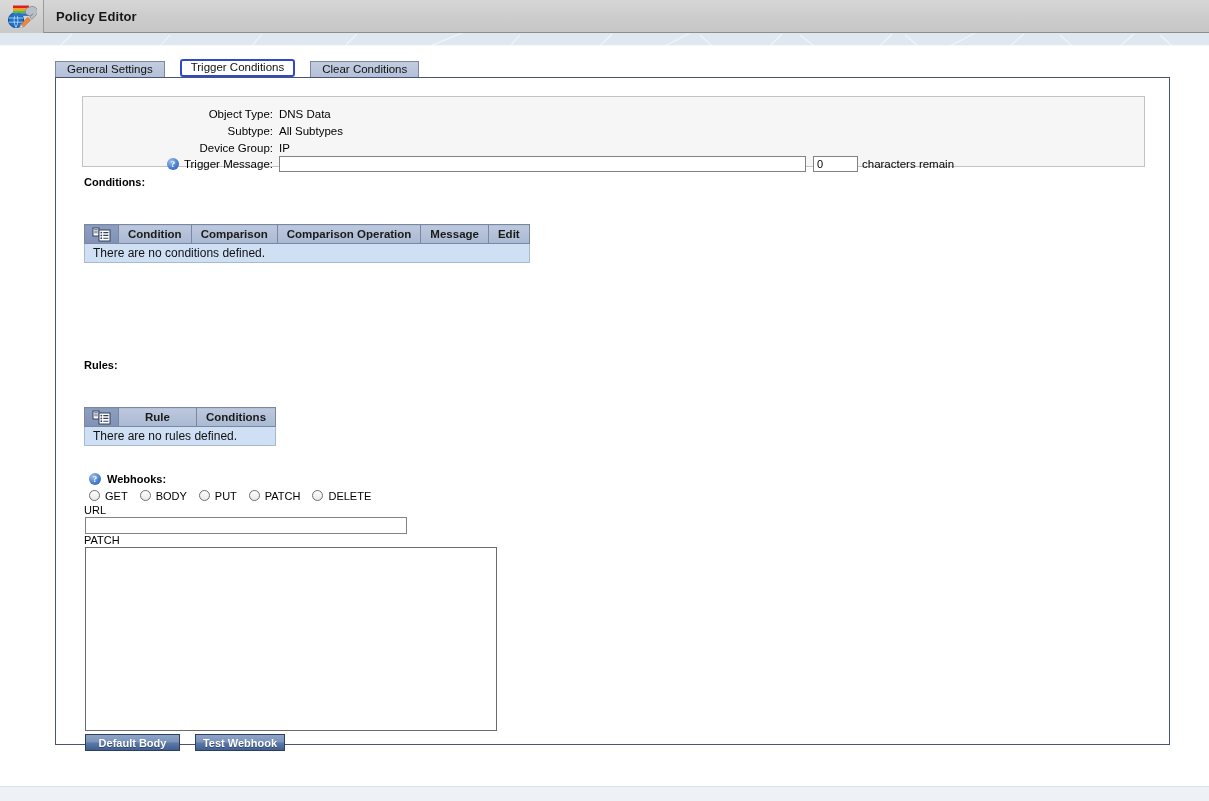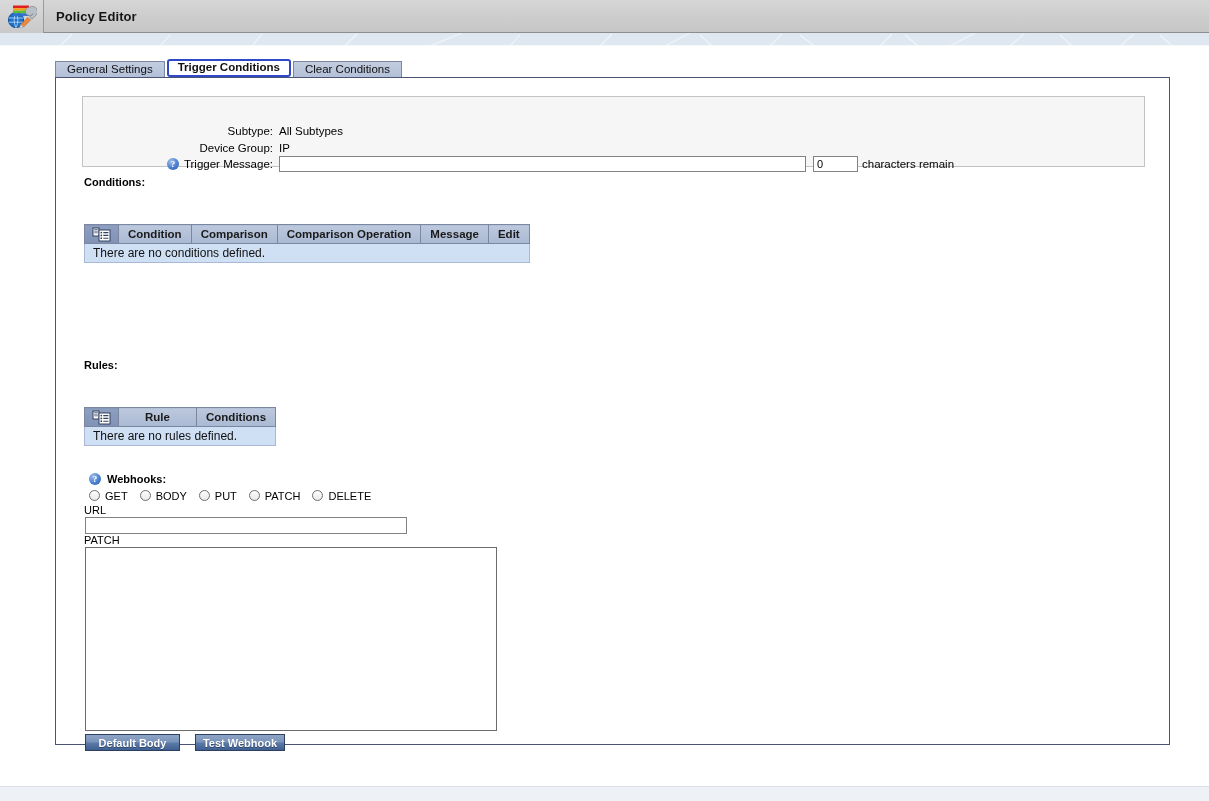--- a/index.html
+++ b/index.html
@@ -74,21 +74,21 @@
     border-top: 1px solid #d9e0e9;
   }
 
   
   .tabstrip {
     position: absolute;
     left: 55px; top: 14px;
     height: 17px;
     display: flex;
     align-items: flex-end;
-    gap: 2px;
+    gap: 15px;
   }
   .tab {
     height: 16px;
     padding: 0 11px;
     font-size: 11.5px;
     color: #111;
     background: linear-gradient(to bottom,#c3cde0 0%, #b3c0d8 100%);
     border: 1px solid #7b86a0;
     border-bottom: none;
     display: flex; align-items: center;
@@ -97,21 +97,21 @@
     cursor: default;
   }
   .tab.active {
     background: #ffffff;
     border: 2px solid #2f49c9;
     border-radius: 3px;
     padding: 0 9px;
     height: 18px;
     position: relative;
     z-index: 4;
-    font-weight: bold;
+    font-weight: normal;
     align-items: center;
   }
 
   
   .panel {
     position: absolute;
     left: 55px; top: 31px;
     width: 1115px; height: 668px;
     border: 1px solid #4a5276;
     background: #ffffff;
@@ -331,20 +331,24 @@
       </div>
       <div class="tab">
         <span>Clear Conditions</span>
       </div>
     </div>
 
     <div class="panel">
 
       <div class="infobox">
 
+        <div class="inforow" style="top:8px;">
+          <div class="info-label">Object Type:</div>
+          <div class="info-value">DNS Data</div>
+        </div>
 
         <div class="inforow" style="top:25px;">
           <div class="info-label">Subtype:</div>
           <div class="info-value">All Subtypes</div>
         </div>
 
         <div class="inforow" style="top:42px;">
           <div class="info-label">Device Group:</div>
           <div class="info-value">IP</div>
         </div>

